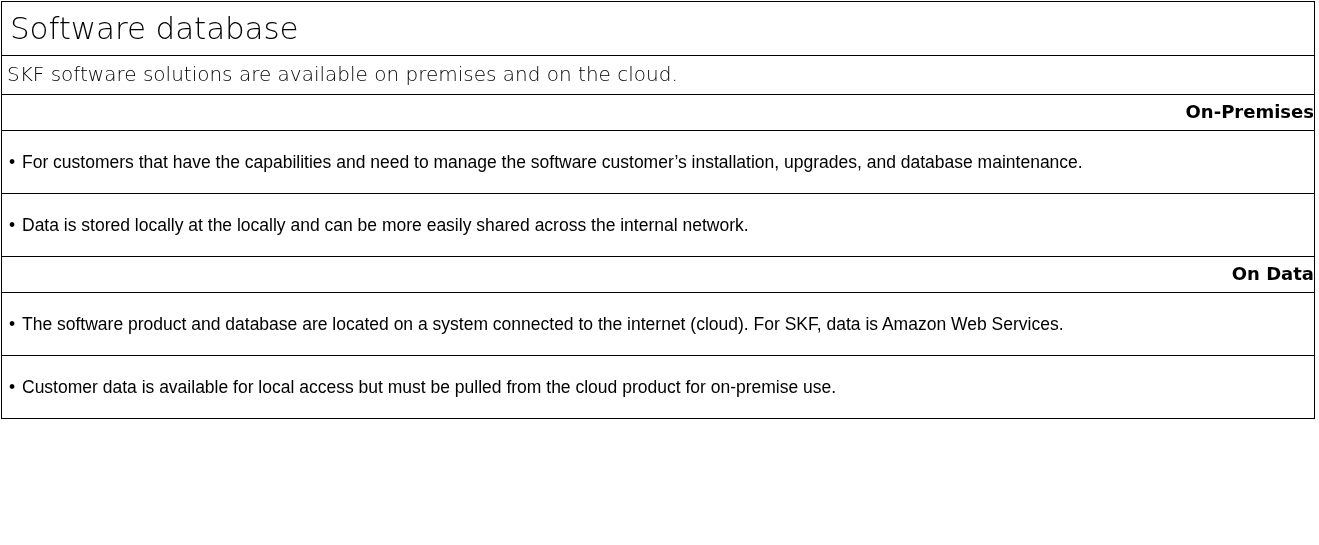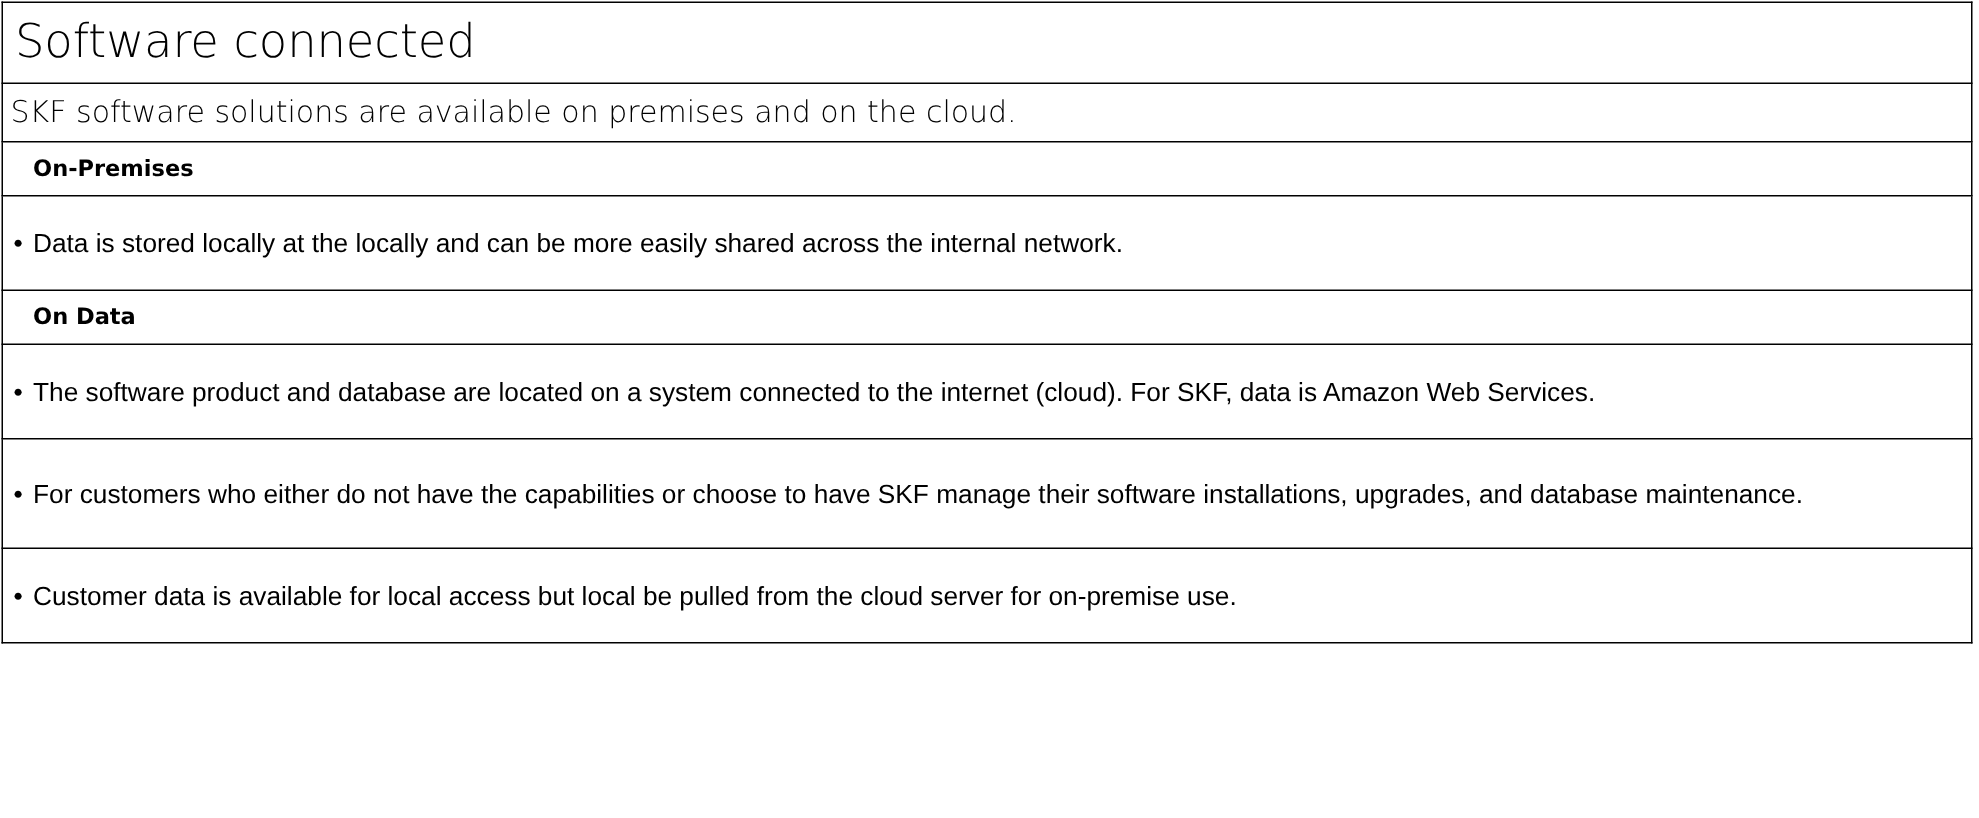--- a/index.html
+++ b/index.html
@@ -59,24 +59,25 @@
   }
 
   
   .row-section td {
     height: 35px;
     border-bottom-width: 3px;
   }
   .section-text {
     font-family: "DejaVu Sans", sans-serif;
     font-weight: bold;
-    font-size: 15px;
+    font-size: 18px;
     line-height: 20px;
     padding: 2px 0 3px 20px;
     white-space: nowrap;
+    text-align: right;
   }
 
   
   .row-bullet td {
     height: 62px;
   }
   .row-bullet.two-line td {
     height: 72px;
   }
   .bullet-text {
@@ -95,61 +96,61 @@
     padding-top: 1px;
   }
 </style>
 </head>
 <body>
 
 <table id="doc-table">
   <tbody>
     <tr class="row-title">
       <td>
-        <div class="title-text">Software connected</div>
+        <div class="title-text">Software database</div>
       </td>
     </tr>
 
     <tr class="row-subtitle">
       <td>
         <div class="subtitle-text">SKF software solutions are available on premises and on the cloud.</div>
       </td>
     </tr>
 
     <tr class="row-section">
       <td>
         <div class="section-text">On-Premises</div>
       </td>
     </tr>
 
 
+    <tr class="row-bullet">
+      <td>
+        <div class="bullet-text"><span class="bullet-mark">•</span><span>For customers that have the capabilities and need to manage the software customer’s installation, upgrades, and database maintenance.</span></div>
+      </td>
+    </tr>
 
     <tr class="row-bullet">
       <td>
         <div class="bullet-text"><span class="bullet-mark">•</span><span>Data is stored locally at the locally and can be more easily shared across the internal network.</span></div>
       </td>
     </tr>
 
     <tr class="row-section">
       <td>
         <div class="section-text">On Data</div>
       </td>
     </tr>
 
     <tr class="row-bullet">
       <td>
         <div class="bullet-text"><span class="bullet-mark">•</span><span>The software product and database are located on a system connected to the internet (cloud). For SKF, data is Amazon Web Services.</span></div>
       </td>
     </tr>
 
-    <tr class="row-bullet two-line">
-      <td>
-        <div class="bullet-text"><span class="bullet-mark">•</span><span>For customers who either do not have the capabilities or choose to have SKF manage their software installations, upgrades, and database maintenance.</span></div>
-      </td>
-    </tr>
 
     <tr class="row-bullet">
       <td>
-        <div class="bullet-text"><span class="bullet-mark">•</span><span>Customer data is available for local access but local be pulled from the cloud server for on-premise use.</span></div>
+        <div class="bullet-text"><span class="bullet-mark">•</span><span>Customer data is available for local access but must be pulled from the cloud product for on-premise use.</span></div>
       </td>
     </tr>
   </tbody>
 </table>
 
 </body></html>

